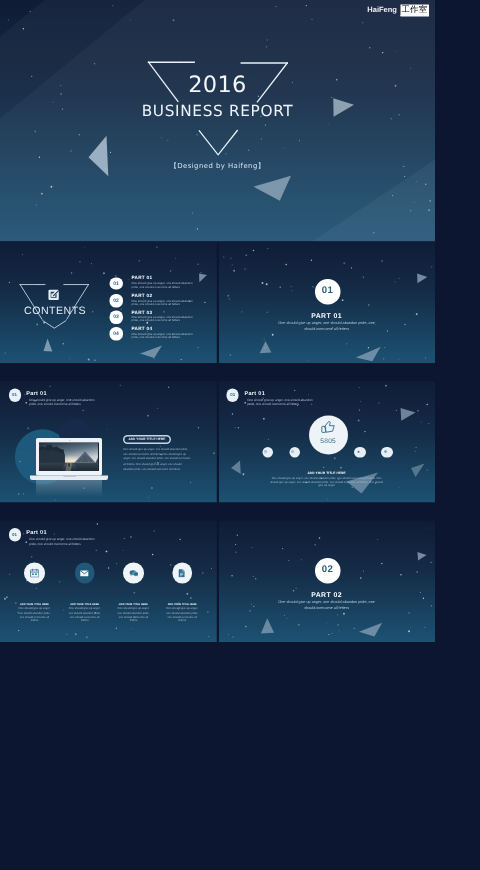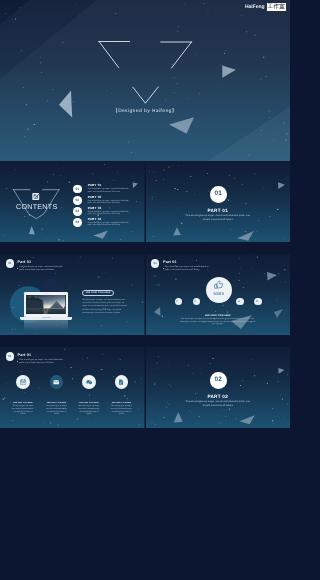--- a/index.html
+++ b/index.html
@@ -123,20 +123,22 @@
 </svg>
       <svg class="bg" width="290" height="161" viewBox="0 0 290 161" style="pointer-events:none">
   <g stroke="#eaf1f8" stroke-width="0.85" fill="none" stroke-linecap="square">
    <path d="M99 41.5 L129.5 41.5"></path>
    <path d="M160.8 42 L191.5 42"></path>
    <path d="M99 41.5 L118.6 67.5"></path>
    <path d="M191.5 42 L171.6 67.9"></path>
    <path d="M132.9 87.2 L145.4 103.2 L158.2 87"></path>
   </g>
 </svg>
+      <div class="hero-year">2016</div>
+      <div class="hero-title">BUSINESS  REPORT</div>
       <div class="hero-credit">【Designed by Haifeng】</div>
       <div class="wm">
         <span class="wm-brand">HaiFeng</span>
         <span class="wm-badge">工作室</span>
       </div>
     </div>
     <div class="grid">
       <div class="cell">
         <svg class="bg" width="144.5" height="81" viewBox="0 0 144.5 81">
           <rect width="144.5" height="81" fill="url(#sg)"></rect>

